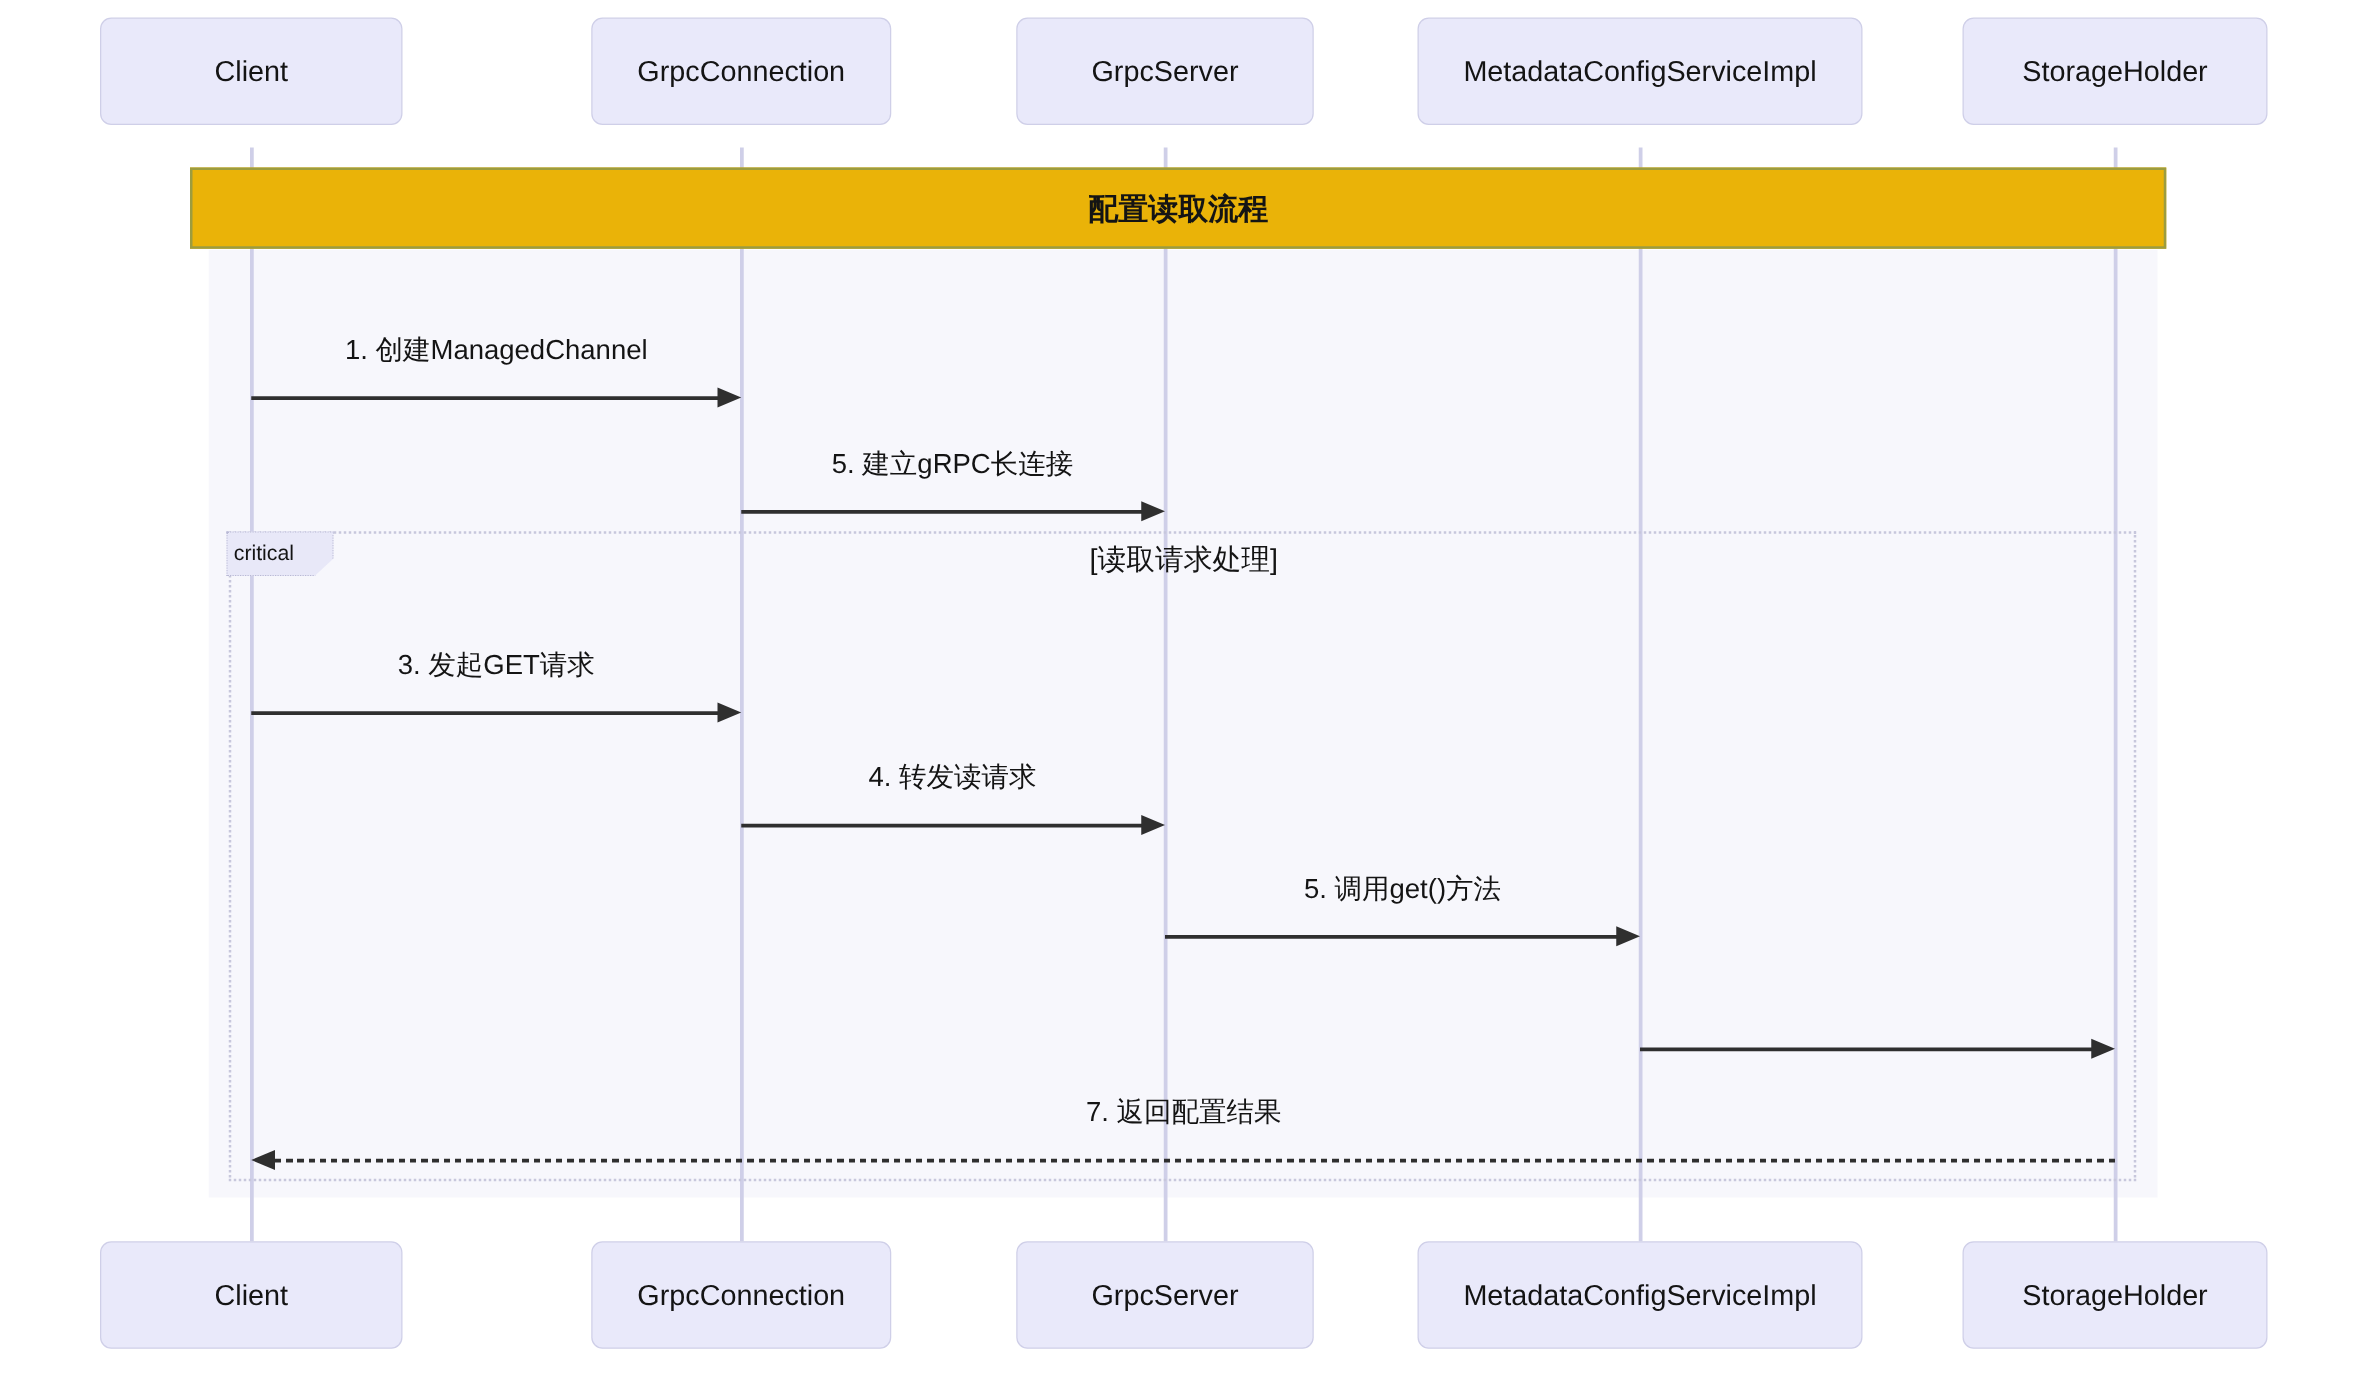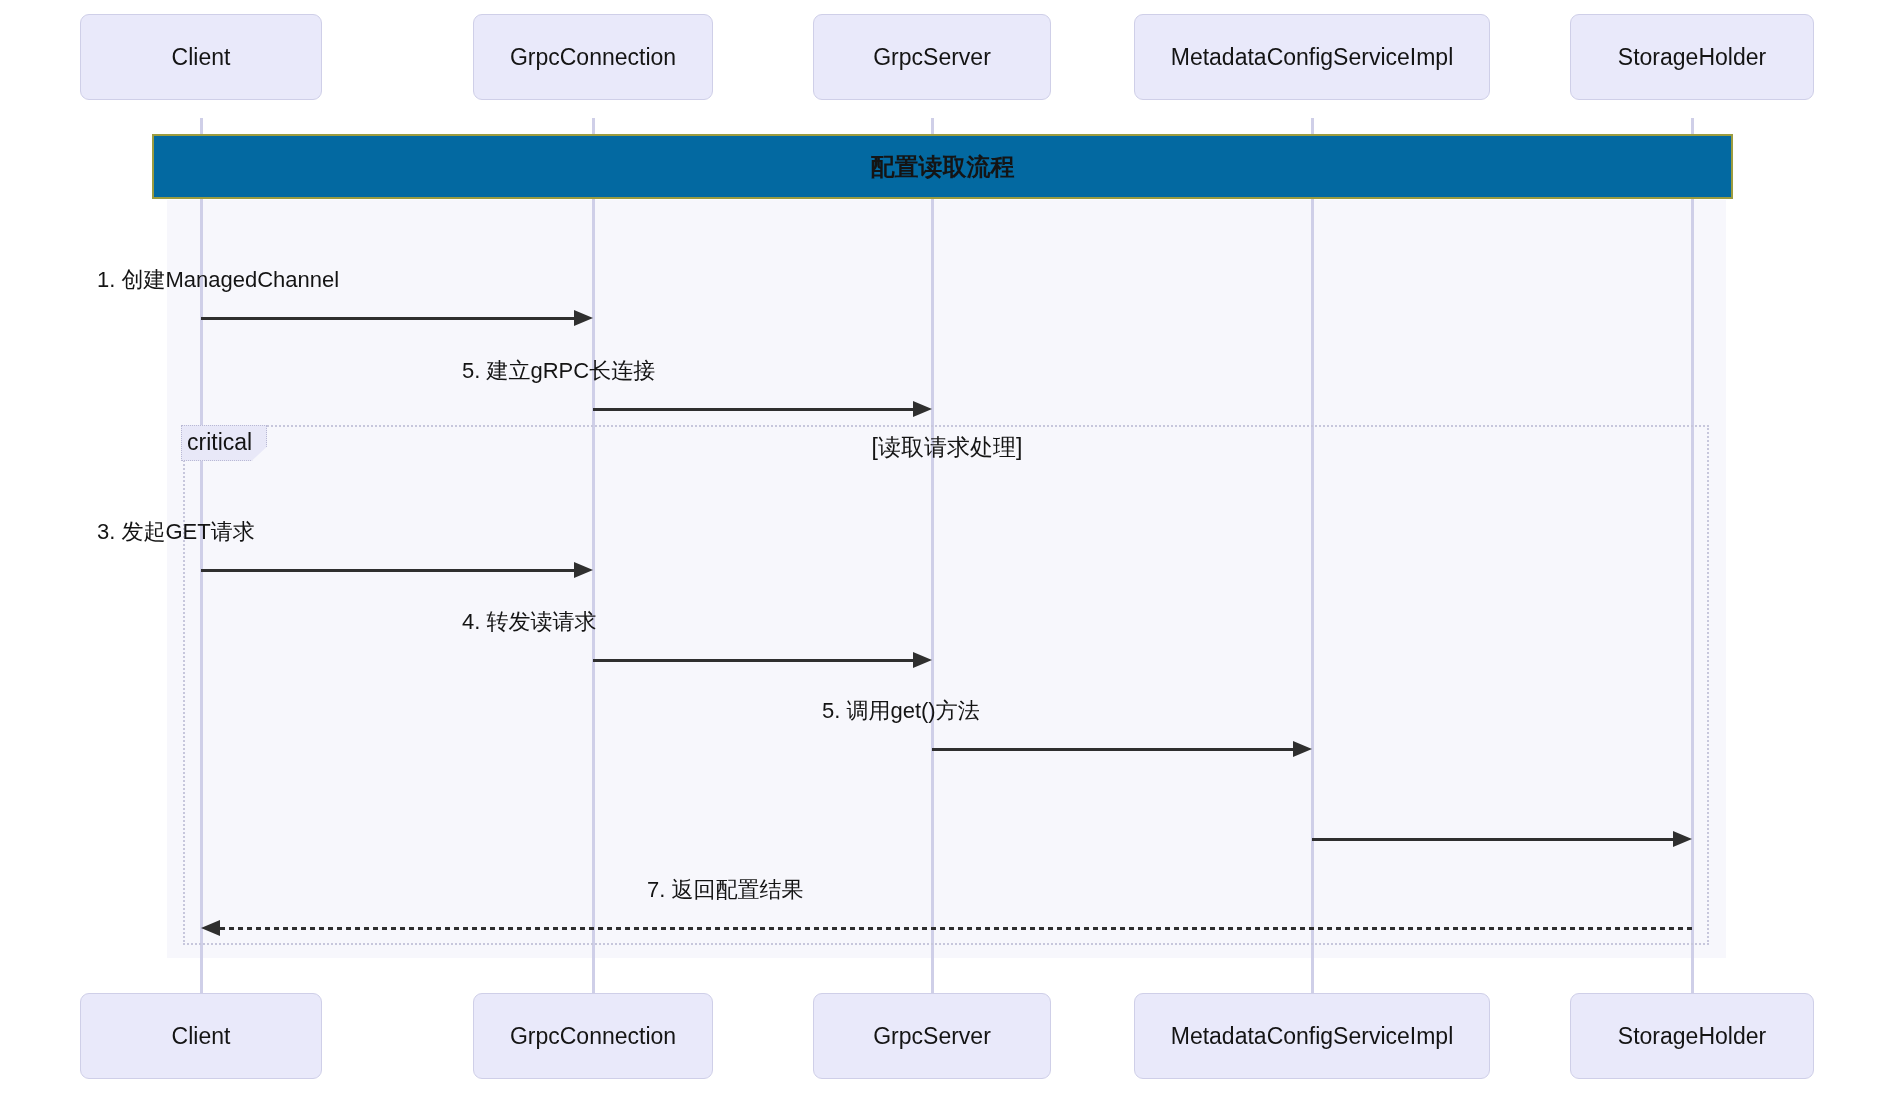--- a/index.html
+++ b/index.html
@@ -8,40 +8,40 @@
     font-family:"Liberation Sans","DejaVu Sans",sans-serif;color:#141414;
   }
   .bg-rect{position:absolute;left:167px;top:200px;width:1559px;height:758px;background:#f7f7fc;z-index:0;}
   .lifeline{position:absolute;top:118px;height:875px;width:3px;background:#cfcfe8;z-index:1;}
   .actor-box{
     position:absolute;height:86px;background:#e9e9fa;border:1.5px solid #cfcfe8;border-radius:9px;
     display:flex;align-items:center;justify-content:center;font-size:23px;font-weight:500;z-index:2;
     box-sizing:border-box;
   }
   .title-banner{
-    position:absolute;left:152px;top:134px;width:1581px;height:65px;background:#0369a1;
+    position:absolute;left:152px;top:134px;width:1581px;height:65px;background:#eab308;
     border:2px solid #9c9c3f;box-sizing:border-box;display:flex;align-items:center;justify-content:center;
     font-size:24px;font-weight:700;z-index:2;
   }
   .critical-box{
     position:absolute;left:183px;top:425px;width:1526px;height:520px;
     border:2px dotted #c7c7dc;box-sizing:border-box;z-index:1;
   }
   .critical-label{
     position:absolute;left:181px;top:425px;width:86px;height:36px;background:#e8e8f8;
     border:1.5px dotted #b9b9d4;box-sizing:border-box;z-index:3;
     clip-path:polygon(0 0,100% 0,100% 60%,82% 100%,0 100%);
-    font-size:23px;line-height:33px;padding-left:5px;
+    font-size:17px;line-height:33px;padding-left:5px;
   }
   .critical-cond{
     position:absolute;left:727px;top:432px;width:440px;text-align:center;
     font-size:23px;font-weight:400;z-index:3;
   }
   .msg-text{
-    position:absolute;width:600px;font-size:22px;font-weight:500;z-index:3;
+    position:absolute;width:600px;text-align:center;font-size:22px;font-weight:500;z-index:3;
   }
   .msg-line{position:absolute;height:2.5px;background:#2f2f2f;z-index:3;}
   .msg-line-dashed{
     position:absolute;height:3px;z-index:3;
     background:repeating-linear-gradient(90deg,#2f2f2f 0 5px,transparent 5px 9px);
   }
   .arrow-right{
     position:absolute;width:0;height:0;z-index:3;
     border-top:8px solid transparent;border-bottom:8px solid transparent;border-left:19px solid #2f2f2f;
   }

